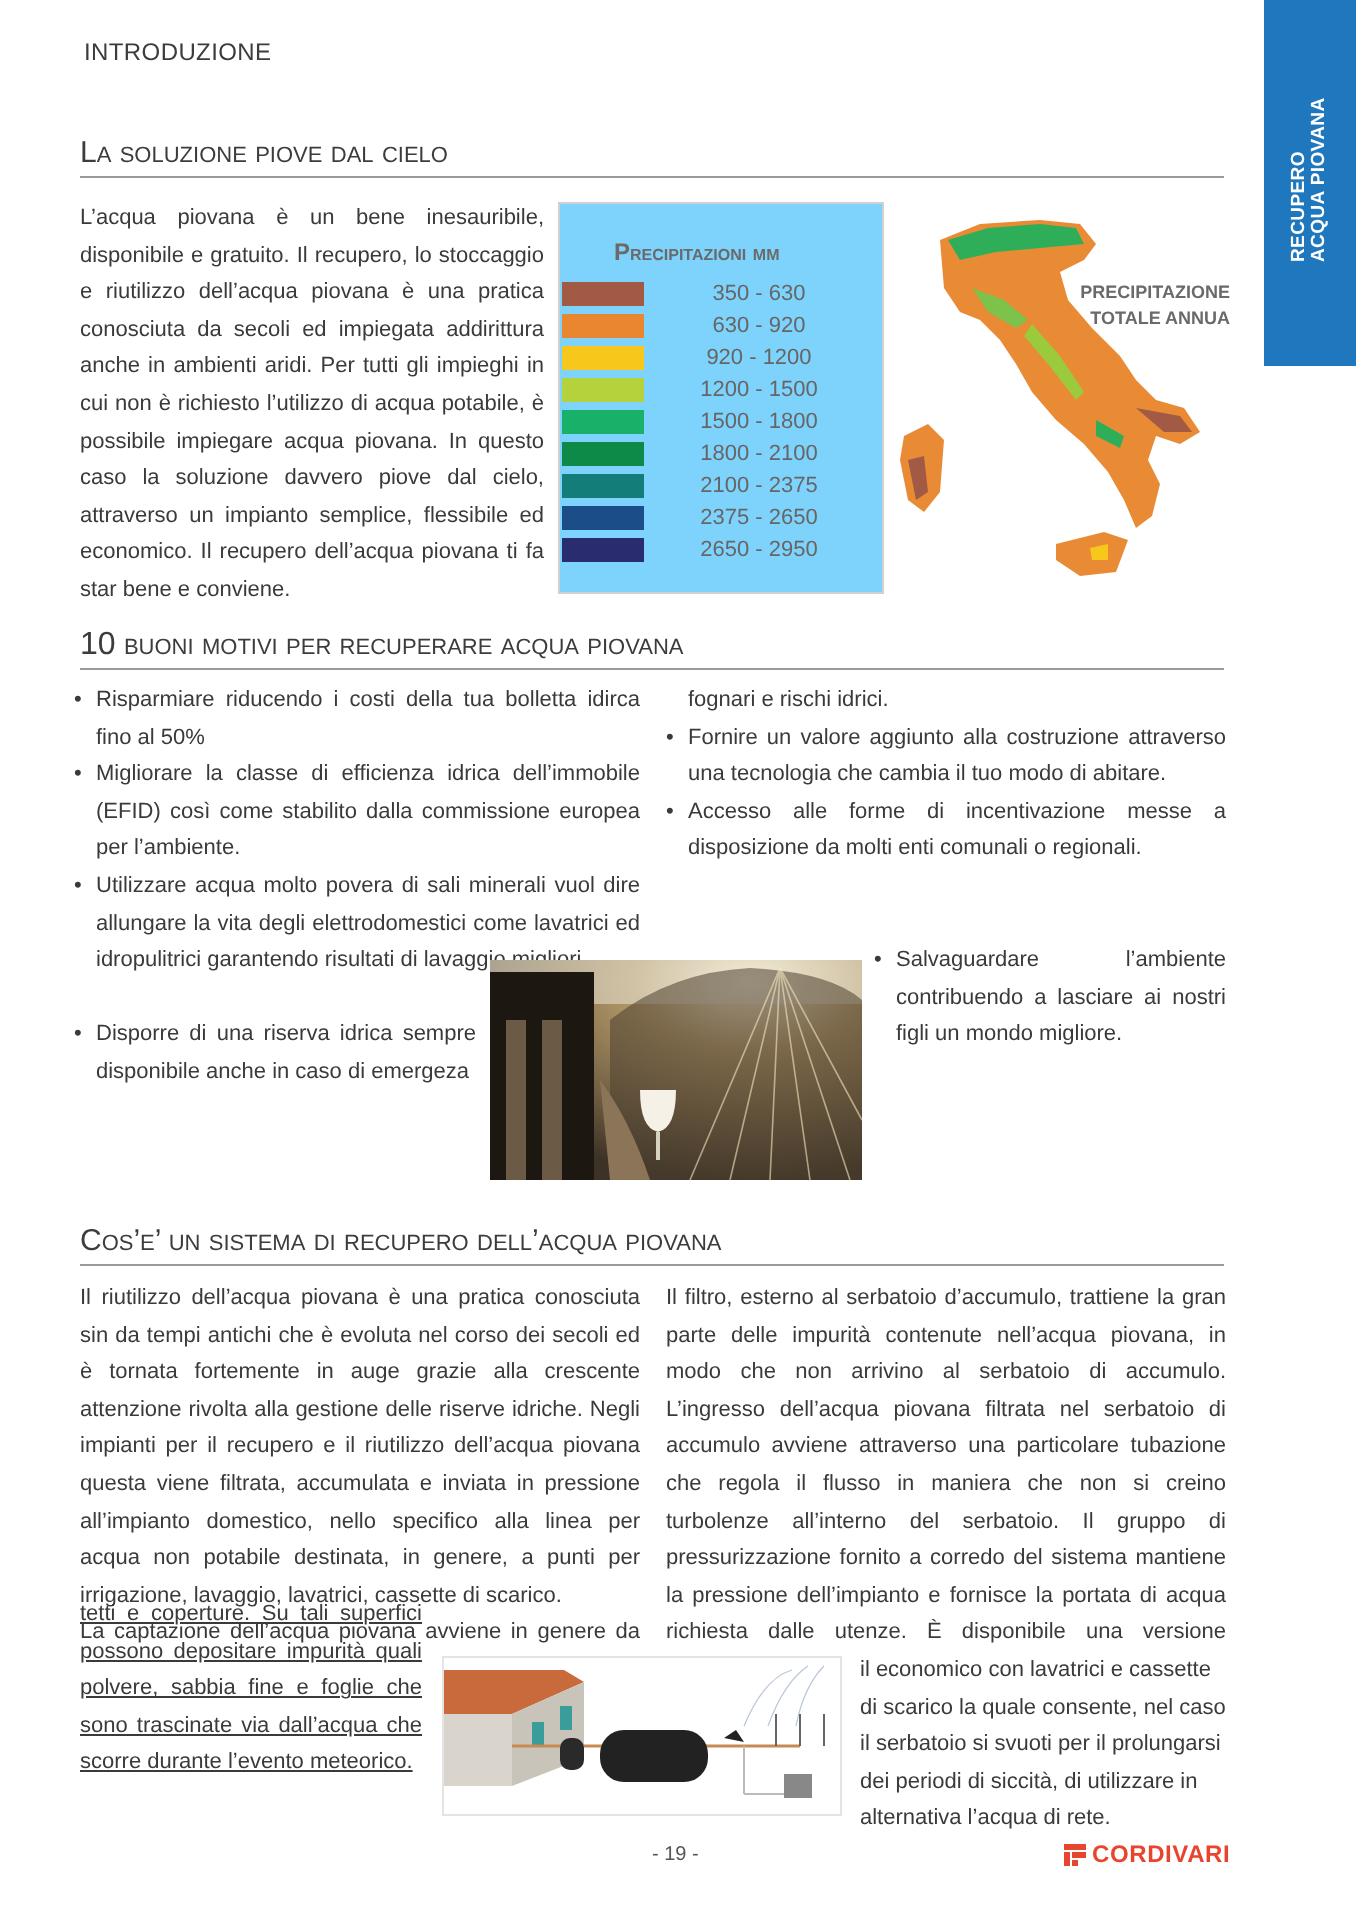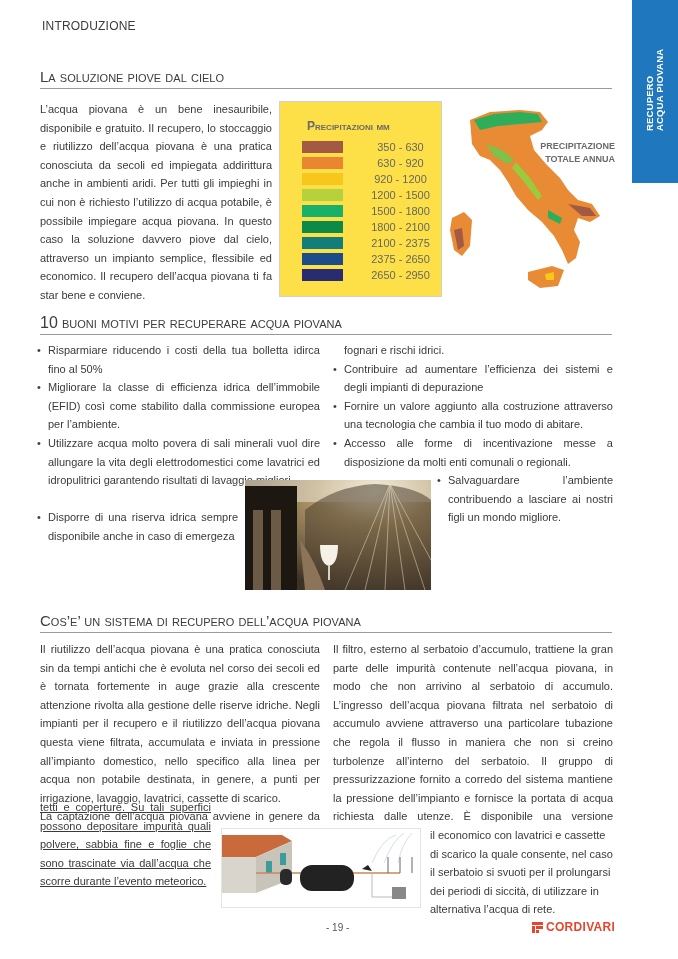--- a/index.html
+++ b/index.html
@@ -33,27 +33,27 @@
     position: absolute; font-size: 11px; line-height: 18.6px; color: #3a3a3a; text-align: justify;
   }
   .para { margin: 0; }
 
   ul.bullets { list-style: none; }
   ul.bullets li { position: relative; padding-left: 11px; font-size: 11px; line-height: 18.6px; text-align: justify; color: #3a3a3a; }
   ul.bullets li::before { content: "•"; position: absolute; left: 0; top: 0; }
 
   .legend-box {
     position: absolute; left: 279px; top: 101px; width: 163px; height: 196px;
-    border: 1.5px solid #d0d0d0; background: #fde047;
+    border: 1.5px solid #d0d0d0; background: #7dd3fc;
   }
   .legend-title {
     position: absolute; left: 27px; top: 17px; font-size: 12px; font-weight: bold; color: #6a6a6a;
     font-variant: small-caps;
   }
-  .legend-row { position: absolute; left: 22px; width: 140px; height: 14px; }
+  .legend-row { position: absolute; left: 1px; width: 140px; height: 14px; }
   .legend-swatch { position: absolute; left: 0; top: 1px; width: 41px; height: 12px; }
   .legend-label { position: absolute; left: 56px; width: 85px; text-align: center; font-size: 11px; line-height: 14px; color: #666; }
 
   .map-area { position: absolute; left: 450px; top: 100px; width: 175px; height: 200px; }
   .map-label {
     position: absolute; left: 537px; top: 140px; font-size: 9px; font-weight: bold; color: #6a6a6a;
     text-align: right; line-height: 13px; width: 78px;
   }
 
   .photo-box { position: absolute; left: 245px; top: 480px; width: 186px; height: 110px; overflow: hidden; }
@@ -156,21 +156,20 @@
 </div>
 <div class="body-text" style="left:37px; top:508px; width:201px;">
   <ul class="bullets">
     <li>Disporre di una riserva idrica sempre disponibile anche in caso di emergeza</li>
   </ul>
 </div>
 
 <div class="body-text" style="left:333px; top:341px; width:280px;">
   <p class="para" style="padding-left:11px;">fognari e rischi idrici.</p>
   <ul class="bullets">
-    <li>Contribuire ad aumentare l’efficienza dei sistemi e degli impianti di depurazione</li>
     <li>Fornire un valore aggiunto alla costruzione attraverso una tecnologia che cambia il tuo modo di abitare.</li>
     <li>Accesso alle forme di incentivazione messe a disposizione da molti enti comunali o regionali.</li>
   </ul>
 </div>
 <div class="body-text" style="left:437px; top:471px; width:176px;">
   <ul class="bullets">
     <li>Salvaguardare l’ambiente contribuendo a lasciare ai nostri figli un mondo migliore.</li>
   </ul>
 </div>
 

